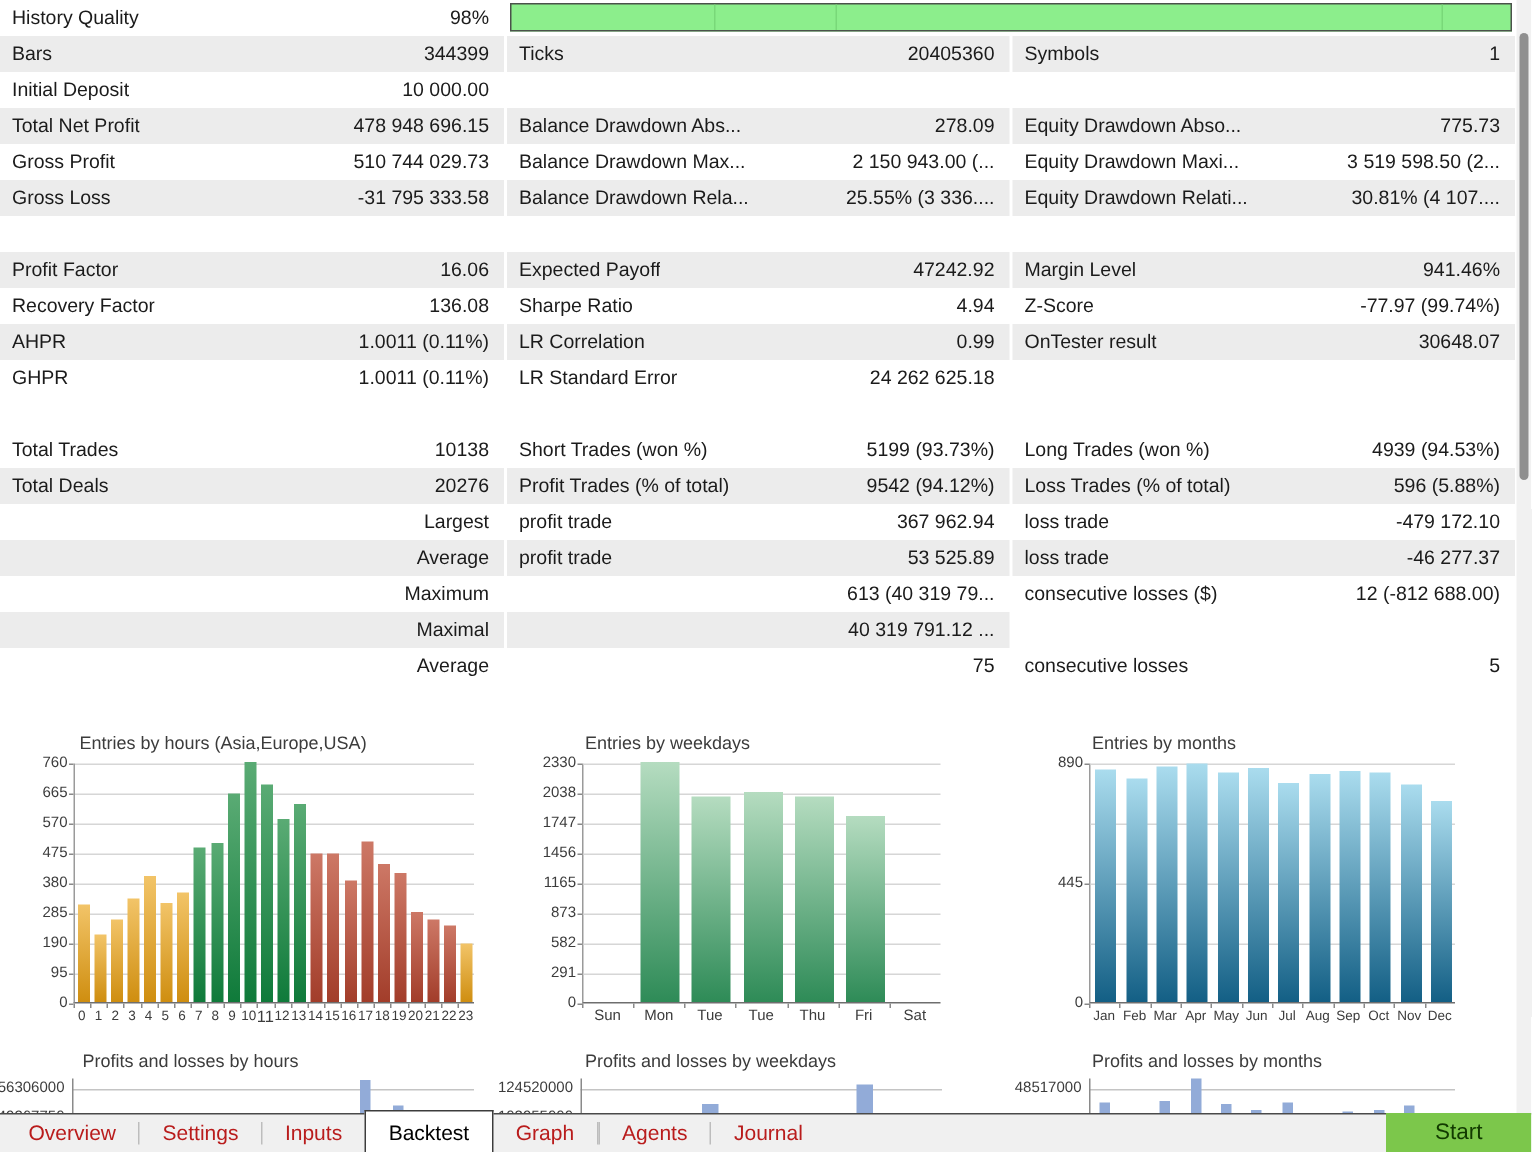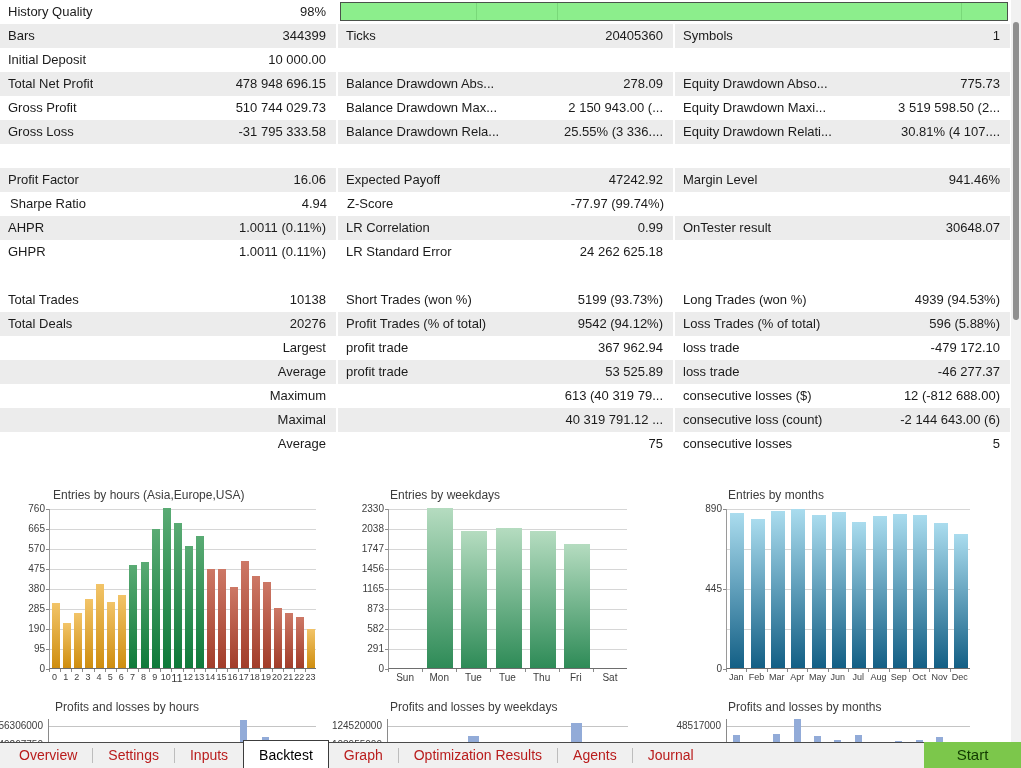--- a/index.html
+++ b/index.html
@@ -150,20 +150,24 @@
         <div class="cell c1">
           <span class="lab">Expected Payoff</span>
           <span class="val">47242.92</span>
         </div>
         <div class="cell c2">
           <span class="lab">Margin Level</span>
           <span class="val">941.46%</span>
         </div>
       </div>
       <div class="srow">
+        <div class="cell c0">
+          <span class="lab">Recovery Factor</span>
+          <span class="val">136.08</span>
+        </div>
         <div class="cell c1">
           <span class="lab">Sharpe Ratio</span>
           <span class="val">4.94</span>
         </div>
         <div class="cell c2">
           <span class="lab">Z-Score</span>
           <span class="val">-77.97 (99.74%)</span>
         </div>
       </div>
       <div class="srow gray">
@@ -266,24 +270,20 @@
         </div>
       </div>
       <div class="srow gray">
         <div class="cell c0">
           <span class="lab"></span>
           <span class="val">Maximal</span>
         </div>
         <div class="cell c1">
           <span class="lab"></span>
           <span class="val">40 319 791.12 ...</span>
-        </div>
-        <div class="cell c2">
-          <span class="lab">consecutive loss (count)</span>
-          <span class="val">-2 144 643.00 (6)</span>
         </div>
       </div>
       <div class="srow">
         <div class="cell c0">
           <span class="lab"></span>
           <span class="val">Average</span>
         </div>
         <div class="cell c1">
           <span class="lab"></span>
           <span class="val">75</span>
@@ -529,21 +529,20 @@
     </div>
   <div id="tabbar">
       <div class="tab">Overview</div>
       <div class="tsep"></div>
       <div class="tab">Settings</div>
       <div class="tsep"></div>
       <div class="tab">Inputs</div>
       <div class="tab active">Backtest</div>
       <div class="tab">Graph</div>
       <div class="tsep"></div>
-      <div class="tab">Optimization Results</div>
       <div class="tsep"></div>
       <div class="tab">Agents</div>
       <div class="tsep"></div>
       <div class="tab">Journal</div>
     </div>
   <div id="start-btn" style="background: rgb(124, 199, 75);">Start</div>
   <div id="sbar">
     <div id="sthumb"></div>
   </div>
 </div>

